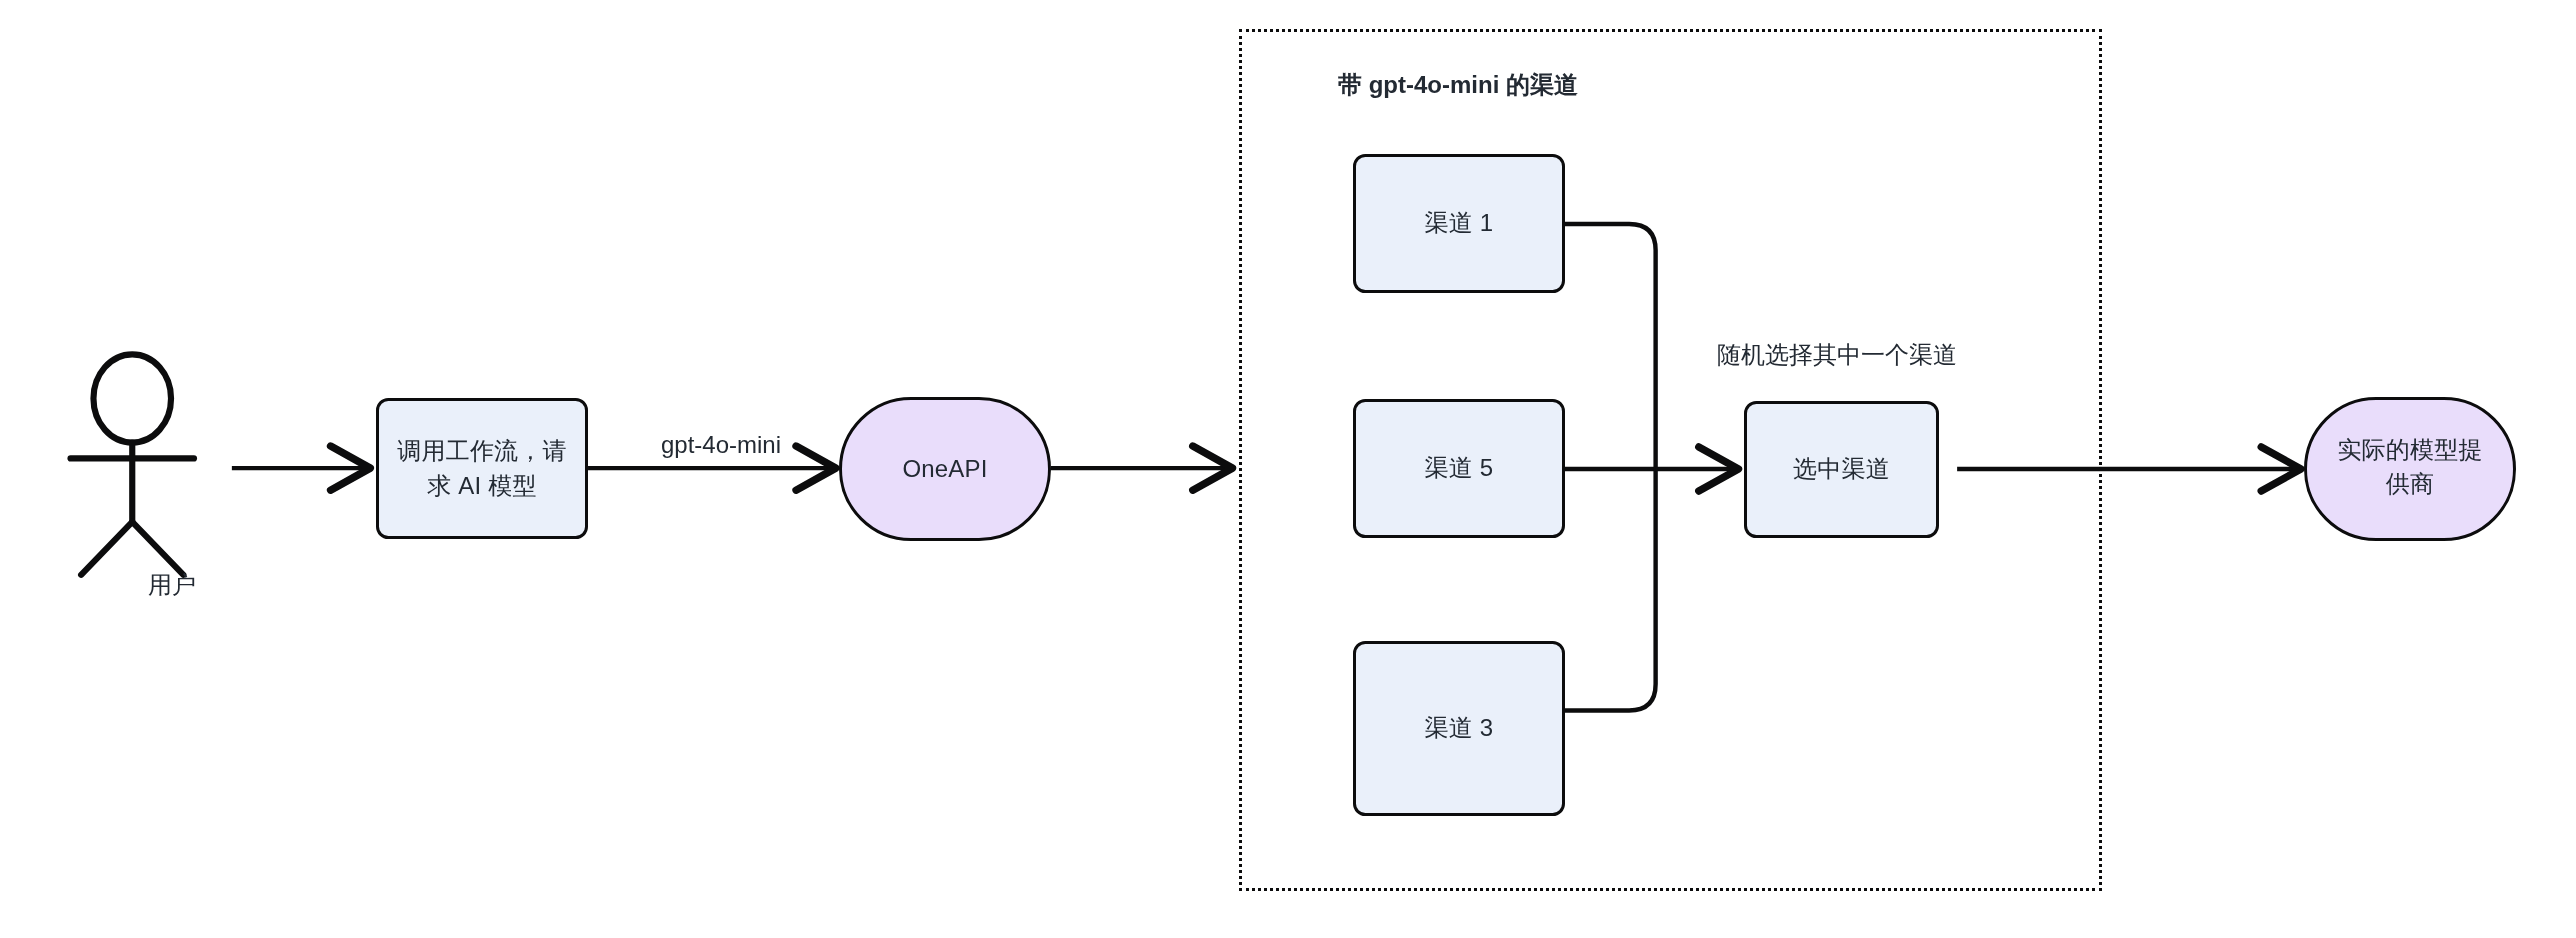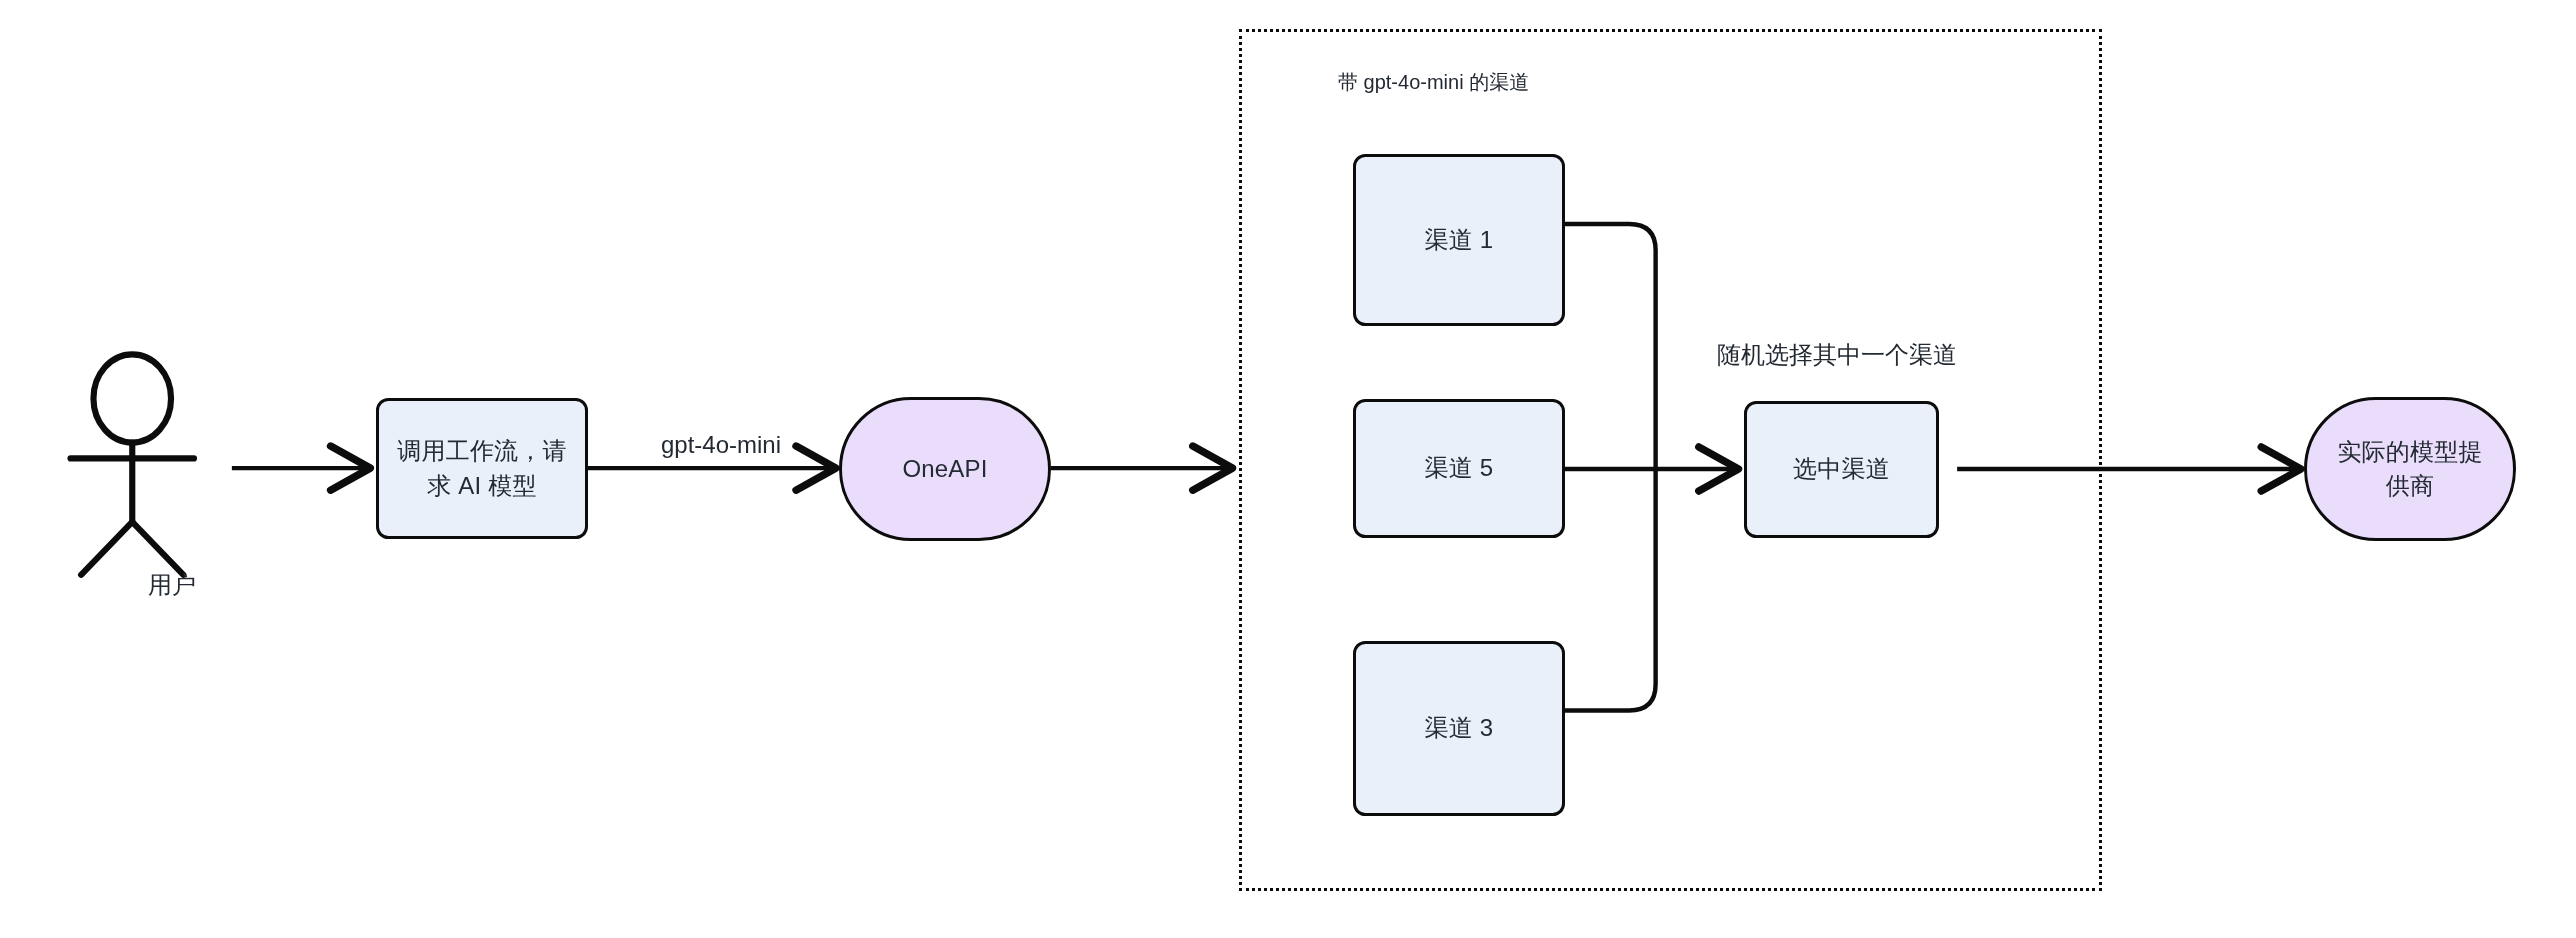--- a/index.html
+++ b/index.html
@@ -51,22 +51,23 @@
   .edge-label {
     position: absolute;
     color: #232a33;
     font-size: 24px;
     white-space: nowrap;
     background: transparent;
   }
   .group-label {
     position: absolute;
     color: #232a33;
-    font-size: 20px;
+    font-size: 24px;
     white-space: nowrap;
+    font-weight: bold;
   }
   .actor-label {
     position: absolute;
     color: #232a33;
     font-size: 24px;
     white-space: nowrap;
     text-align: center;
     margin-left: 40px;
   }
   .group-box {
@@ -120,37 +121,37 @@
     <span>OneAPI</span>
   </div>
 
   <div class="node node-rect" style="left:376px; top:398px; width:212px; height:141px;">
     <div style="padding:0 12.3px;">
       <div>调用工作流，请</div>
       <div>求 AI 模型</div>
     </div>
   </div>
 
-  <div class="node node-rect" style="left:1353px; top:154px; width:212px; height:172px;">
+  <div class="node node-rect" style="left:1353px; top:154px; width:212px; height:139px;">
     <span>渠道 1</span>
   </div>
 
   <div class="node node-rect" style="left:1353px; top:399px; width:212px; height:139px;">
     <span>渠道 5</span>
   </div>
 
   <div class="node node-rect" style="left:1353px; top:641px; width:212px; height:175px;">
     <span>渠道 3</span>
   </div>
 
   <div class="node node-rect" style="left:1744px; top:401px; width:195px; height:137px;">
     <span>选中渠道</span>
   </div>
 
-  <div class="node node-stadium" style="left:2304px; top:397px; width:212px; height:144px; border-radius:72px;">
+  <div class="node node-stadium" style="left:2304px; top:397px; width:212px; height:144px; border-radius:72px;font-family:Liberation Mono, monospace;">
     <div style="padding:0 14px;">
       <div>实际的模型提</div>
       <div>供商</div>
     </div>
   </div>
 
   <div class="edge-label" style="left:661px; top:431px;">gpt-4o-mini</div>
 
   <div class="edge-label" style="left:1717px; top:339px;">随机选择其中一个渠道</div>
 

